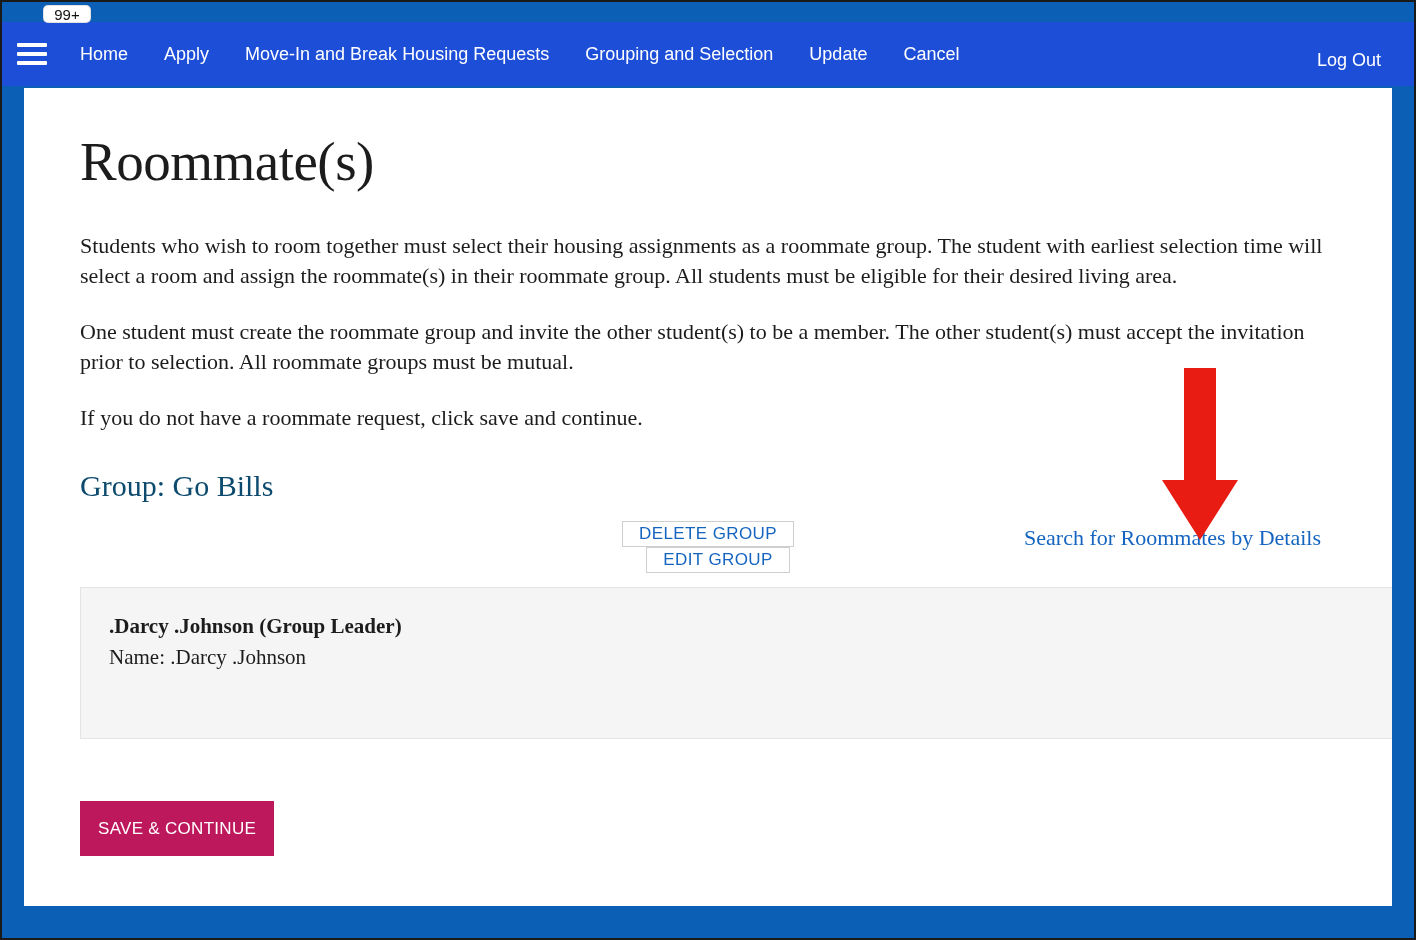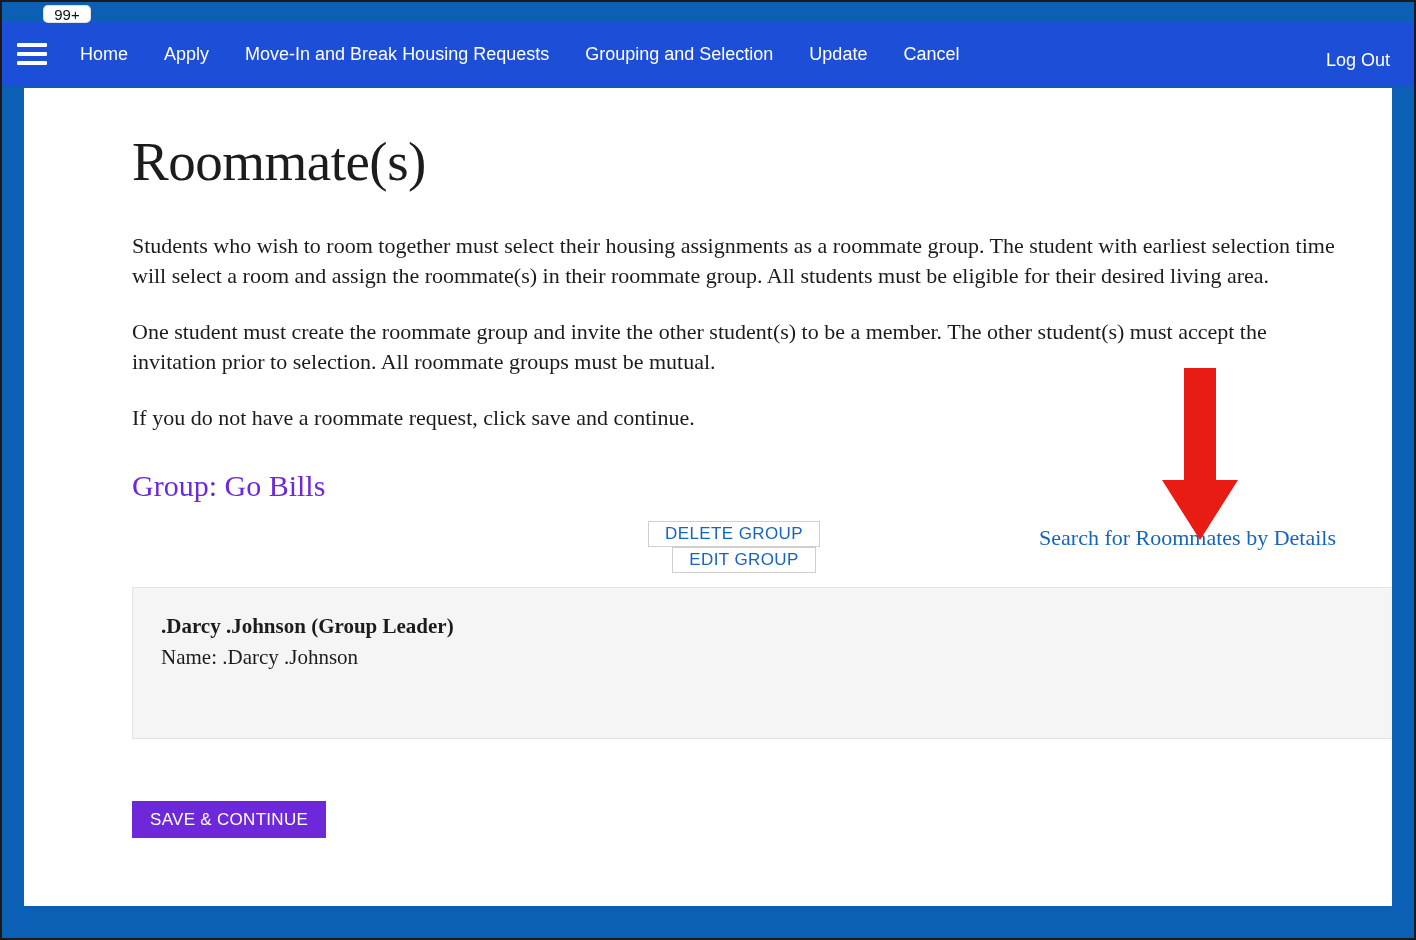--- a/index.html
+++ b/index.html
@@ -67,21 +67,21 @@
     font-size: 18px;
     padding: 0 18px;
     line-height: 64px;
     white-space: nowrap;
     cursor: pointer;
   }
   .nav-right {
     margin-left: auto;
     display: flex;
     align-items: flex-start;
-    padding-right: 24px;
+    padding-right: 33px;
     margin-top: 12px;
   }
   .nav-logout {
     color: #ffffff;
     font-size: 18px;
     line-height: 64px;
     white-space: nowrap;
     cursor: pointer;
   }
 
@@ -103,21 +103,21 @@
 
   
   .content {
     position: absolute;
     left: 24px; top: 88px;
     width: 1368px; height: 818px;
     background: #ffffff;
     overflow: hidden;
   }
   .inner {
-    padding: 42px 56px 0 108px;
+    padding: 42px 56px 0 56px;
   }
   h1.page-title {
     font-family: "Liberation Serif", serif;
     font-size: 55px;
     font-weight: normal;
     color: #1c1c1c;
     margin: 0 0 38px 0;
     letter-spacing: -0.5px;
   }
   p.body-text {
@@ -125,21 +125,21 @@
     font-size: 22px;
     line-height: 30px;
     color: #1c1c1c;
     margin: 0 0 26px 0;
     max-width: 1255px;
   }
   h2.group-title {
     font-family: "Liberation Serif", serif;
     font-size: 30px;
     font-weight: normal;
-    color: #6d28d9;
+    color: #0c4a6e;
     margin: 36px 0 18px 0;
   }
 
   .btn-row {
     display: flex;
     align-items: center;
     position: relative;
     height: 52px;
     flex-direction: column;
   }
@@ -153,21 +153,21 @@
     letter-spacing: 0.4px;
     cursor: pointer;
     font-family: "Liberation Sans", sans-serif;
     display: flex;
     align-items: center;
   }
   .btn-outline + .btn-outline { margin-left: 20px; }
 
   .search-link {
     position: absolute;
-    right: 0;
+    right: 15px;
     top: 4px;
     font-family: "Liberation Serif", serif;
     font-size: 22px;
     color: #1565c0;
     text-decoration: none;
     cursor: pointer;
   }
 
   .member-box {
     margin-top: 14px;
@@ -186,23 +186,23 @@
   }
   .member-detail {
     font-family: "Liberation Serif", serif;
     font-size: 21px;
     color: #1c1c1c;
     margin: 0;
   }
 
   .btn-primary {
     margin-top: 62px;
-    height: 37px;
+    height: 55px;
     padding: 0 18px;
-    background: #6d28d9;
+    background: #be185d;
     border: none;
     color: #ffffff;
     font-size: 17px;
     letter-spacing: 0.3px;
     cursor: pointer;
     font-family: "Liberation Sans", sans-serif;
     display: inline-flex;
     align-items: center;
   }
 

